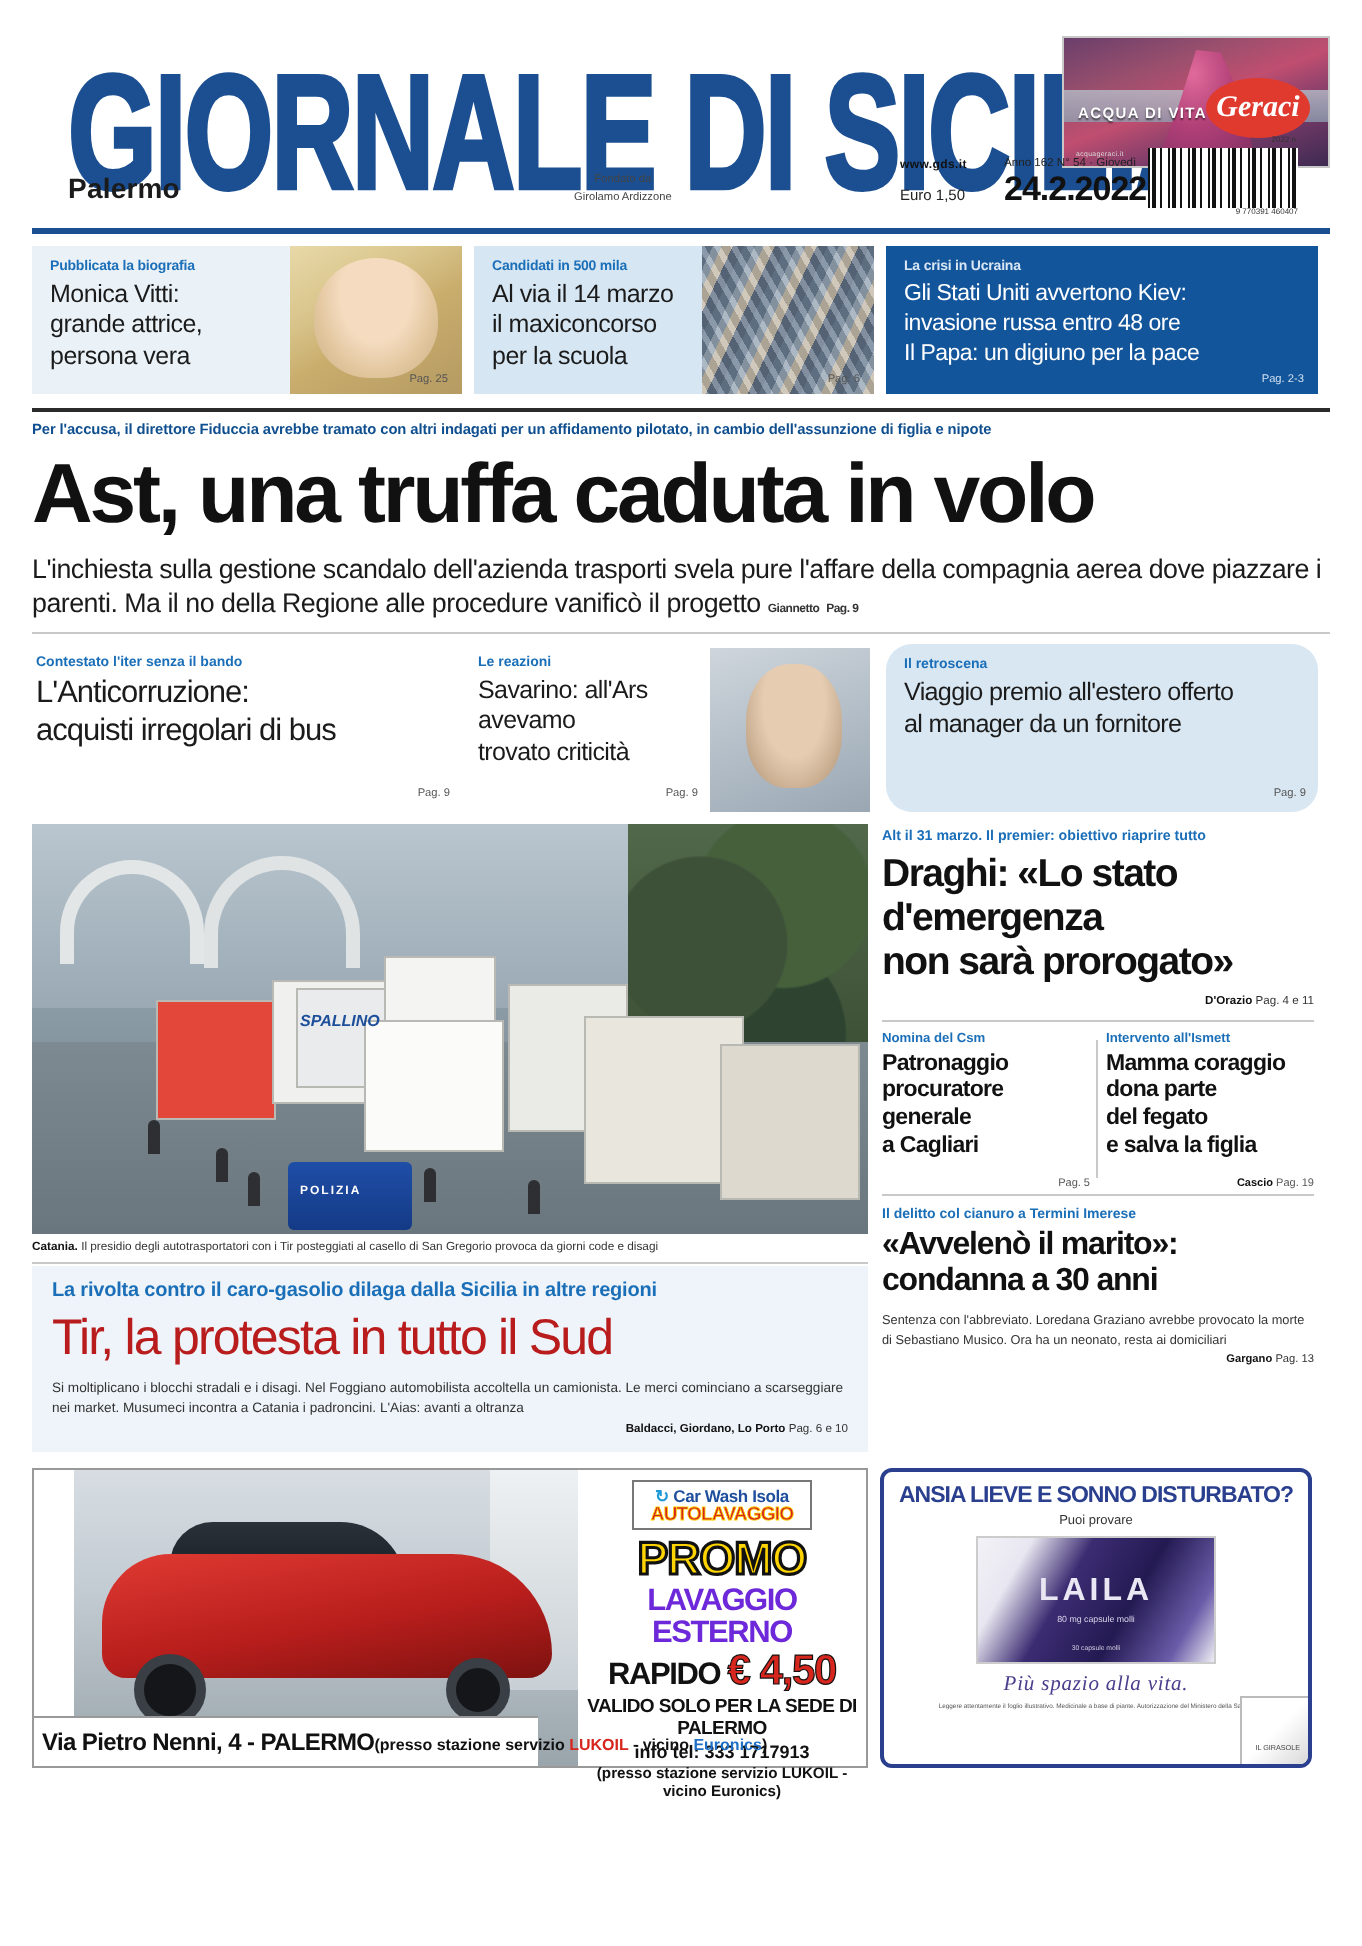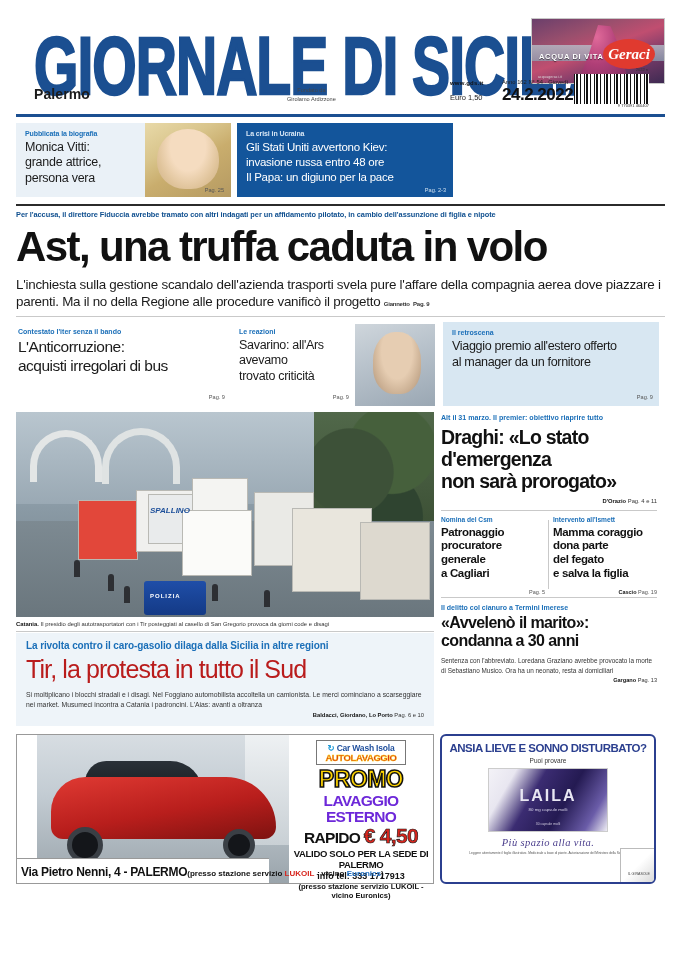--- a/index.html
+++ b/index.html
@@ -93,21 +93,21 @@
   .lead { padding-top: 7px; }
   .lead .overline { font-size:7.4px; font-weight:700; color:#0f4f8f; letter-spacing:-.05px; padding-bottom:3px;}
   .lead h1 { font-size:42px; font-weight:700; letter-spacing:-1.6px; line-height:1.06; color:#111; padding:3px 0 6px;}
   .lead .sub { font-size:13.4px; line-height:1.33; color:#1b1b1b; letter-spacing:-.25px; padding-bottom:5px;}
   .lead .sub .byline { font-size:6px; font-weight:700; color:#333; }
 
   
   .band2 { display:flex; gap:6px; margin-top:5px; height:84px; }
   .b2a { width:215px; background:#ffffff; position:relative; padding:6px 4px 0 2px; }
   .b2b { width:200px; background:#ffffff; position:relative; display:flex; }
-  .b2c { width:216px; background:#d8e7f2; position:relative; padding:7px 9px 0 9px; }
+  .b2c { width:216px; background:#d8e7f2; position:relative; padding:7px 9px 0 9px;border-radius:13px; }
   .kick { font-size:7px; font-weight:700; color:#1b6fb8; margin-bottom:3px;}
   .h2a { font-size:15.5px; line-height:1.2; letter-spacing:-.5px; color:#1b1b1b;}
   .h2b { font-size:12.5px; line-height:1.22; letter-spacing:-.3px; color:#1b1b1b;}
   .h2c { font-size:12.6px; line-height:1.25; letter-spacing:-.35px; color:#1b1b1b;}
   .pagref { position:absolute; right:6px; bottom:6px; font-size:5.6px; color:#555; }
   .b2b .tx { width:118px; padding:6px 4px 0 2px; position:relative; }
   .b2b .savarino-photo { width:80px; margin:2px 0 0 0;
     background: linear-gradient(160deg,#cfd6dc 0%, #b9c3cc 40%, #9aa7b3 100%); position:relative; overflow:hidden;}
   .b2b .savarino-photo::after{content:"";position:absolute;left:18px;top:8px;width:48px;height:62px;border-radius:46% 46% 42% 42%;
     background:radial-gradient(ellipse at 50% 32%, #e6cdb2 0 45%, #cbb094 72%, #a98e74 100%);}
@@ -276,20 +276,30 @@
       <div class="txt">
         <div class="kicker">Pubblicata la biografia</div>
         <div class="head" style="white-space:pre-line">Monica Vitti:
 grande attrice,
 persona vera</div>
       </div>
       <div class="ph ph-vitti"></div>
       <div class="pag">Pag. 25</div>
     </div>
 
+    <div class="teaser t2">
+      <div class="txt">
+        <div class="kicker">Candidati in 500 mila</div>
+        <div class="head" style="white-space:pre-line">Al via il 14 marzo
+il maxiconcorso
+per la scuola</div>
+      </div>
+      <div class="ph ph-school"></div>
+      <div class="pag">Pag. 6</div>
+    </div>
 
     <div class="teaser t3">
       <div class="txt">
         <div class="kicker">La crisi in Ucraina</div>
         <div class="head" style="white-space:pre-line">Gli Stati Uniti avvertono Kiev:
 invasione russa entro 48 ore
 Il Papa: un digiuno per la pace</div>
       </div>
       <div class="pag">Pag. 2-3</div>
     </div>

